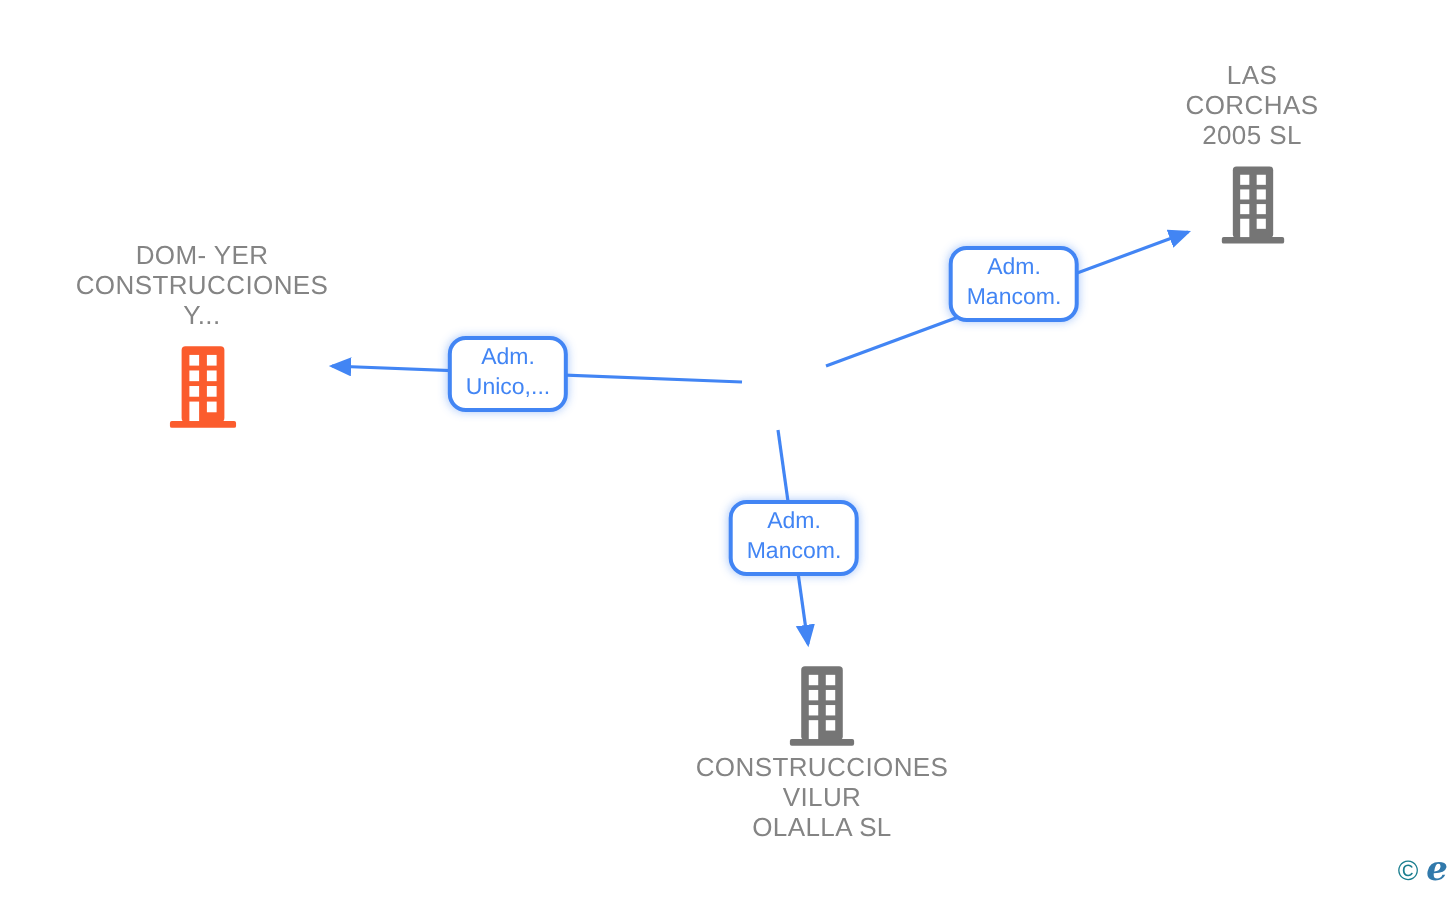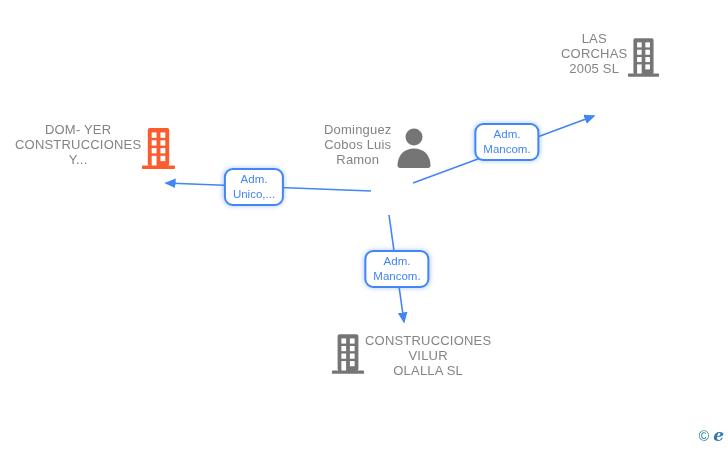--- a/index.html
+++ b/index.html
@@ -5,21 +5,21 @@
   html,body{margin:0;padding:0;background:#fff;}
   .canvas{
     position:relative;width:728px;height:450px;overflow:hidden;
     background:var(--bg,#ffffff);
     font-family:"Liberation Sans",sans-serif;
   }
   .edges-layer{position:absolute;left:0;top:0;width:728px;height:450px;}
   .edges-layer line{stroke:var(--edge,#4285f4);stroke-width:1.6;}
   .arrowhead{fill:var(--edge,#4285f4);}
 
-  .node{position:absolute;display:flex;flex-direction:row;align-items:center;cursor:pointer;}
+  .node{position:absolute;display:flex;flex-direction:column;align-items:center;cursor:pointer;}
   .node-label{
     white-space:pre-line;text-align:center;
     color:var(--node-text,#848484);font-size:13px;line-height:15px;letter-spacing:.2px;
   }
   .node-icon{margin-top:8px;}
   .node-icon svg{display:block;}
   .node--icon-top .node-icon{margin-top:0;order:-1;margin-bottom:3px;}
   .company-icon{color:var(--icon-gray,#757575);}
   .company-icon.highlight{color:var(--icon-orange,#fb5c2d);}
   .person-icon{color:var(--icon-gray,#757575);}
@@ -74,31 +74,20 @@
           <rect x="20" y="12.5" width="5" height="5.5"></rect>
           <rect x="11" y="20.5" width="5" height="5.5"></rect>
           <rect x="20" y="20.5" width="5" height="5.5"></rect>
           <rect x="11" y="28.5" width="5" height="10"></rect>
           <rect x="20" y="28.5" width="5" height="5.5"></rect>
         </g>
       </svg>
     </div>
   </div>
 
-  <div class="node" style="left:324px;top:120px;width:130px;">
-    <div class="node-label">Dominguez
-Cobos Luis
-Ramon</div>
-    <div class="node-icon person-icon">
-      <svg viewBox="0 0 44 40" width="44" height="40" fill="currentColor">
-        <circle cx="22" cy="9" r="8.5"></circle>
-        <path d="M22 20.5 C12.5 20.5 5.5 27 5.5 37.5 C5.5 39 6.5 40 8 40 L36 40 C37.5 40 38.5 39 38.5 37.5 C38.5 27 31.5 20.5 22 20.5 Z"></path>
-      </svg>
-    </div>
-  </div>
 
   <div class="node" style="left:561px;top:30px;width:130px;">
     <div class="node-label">LAS
 CORCHAS
 2005 SL</div>
     <div class="node-icon company-icon">
       <svg viewBox="0 0 36 42" width="33" height="39" fill="currentColor">
         <rect x="1" y="38.5" width="34" height="3.5" rx="1"></rect>
         <rect x="7" y="0" width="22" height="39" rx="2"></rect>
         <g fill="#ffffff">

